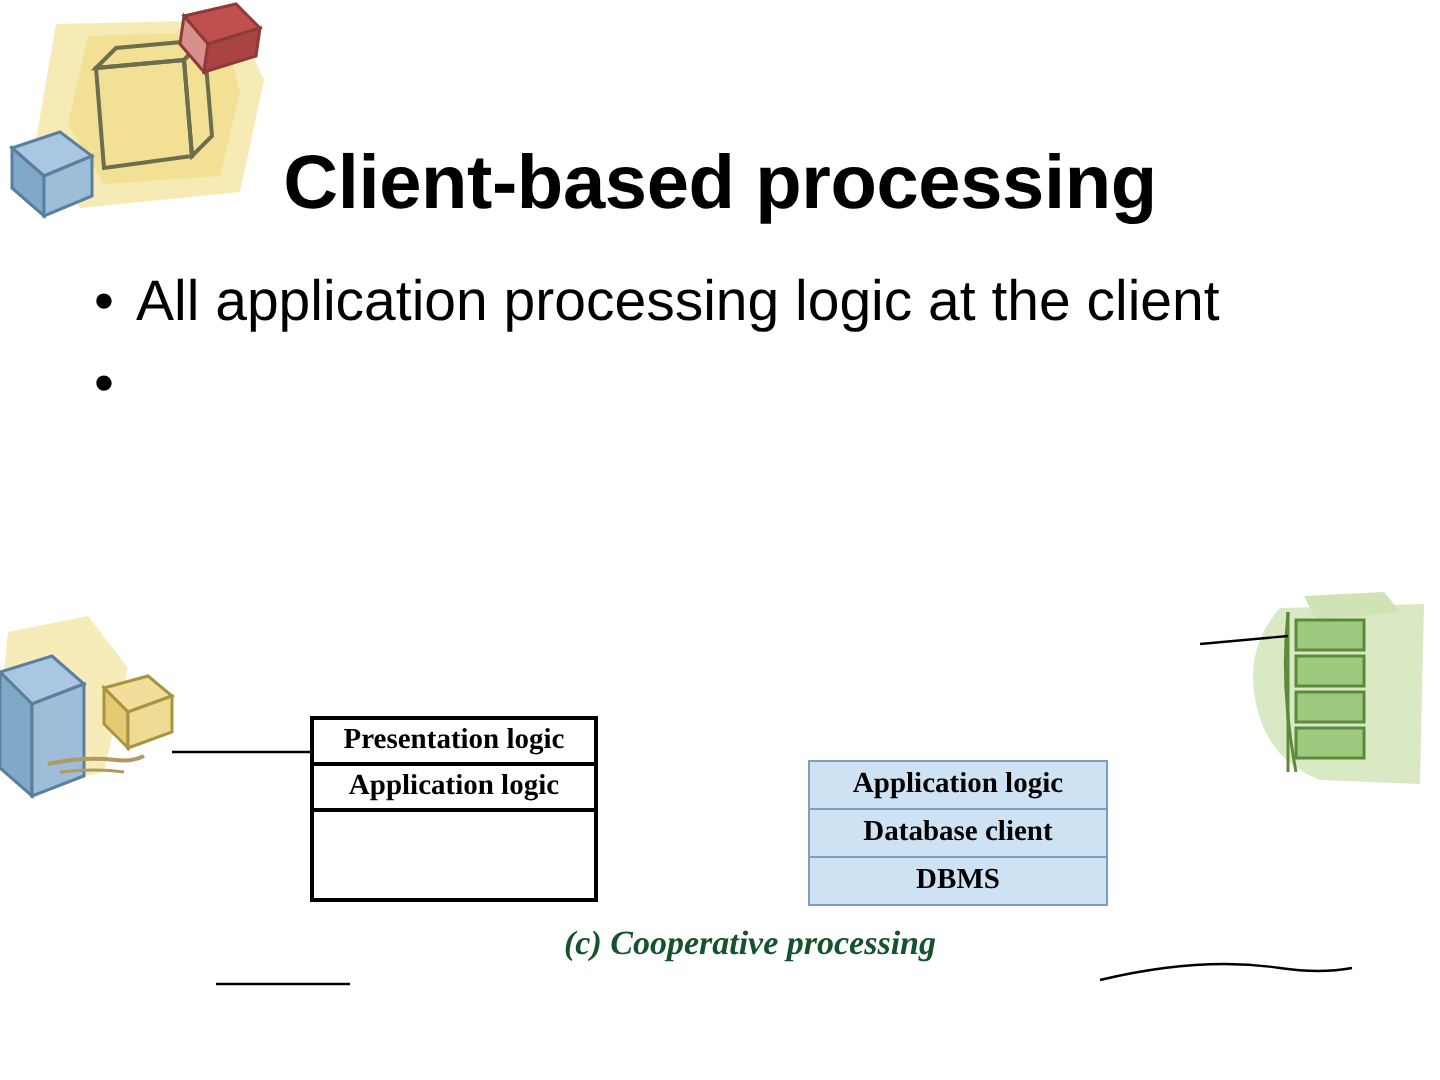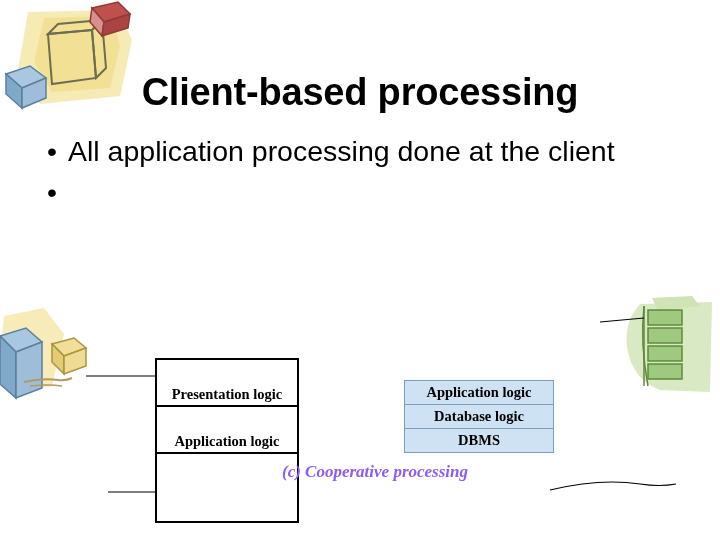--- a/index.html
+++ b/index.html
@@ -88,21 +88,20 @@
   .stackA .cell {
     height: 21px;
     line-height: 21px;
     text-align: center;
     font-family: "Liberation Serif", serif;
     font-weight: bold;
     font-size: 14.5px;
     color: #000000;
     border-bottom: 2px solid #000000;
     background: #ffffff;
-    margin-top: 24px;
   }
   .stackA .cell.blank {
     border-bottom: none;
     height: 43px;
   }
 
   .stackB {
     position: absolute;
     left: 264px;
     top: 30px;
@@ -125,21 +124,21 @@
   .figcaption {
     position: absolute;
     left: 0;
     top: 112px;
     width: 470px;
     text-align: center;
     font-family: "Liberation Serif", serif;
     font-weight: bold;
     font-style: italic;
     font-size: 17px;
-    color: #8b5cf6;
+    color: #14532d;
   }
 
   
   .conn {
     position: absolute;
     pointer-events: none;
   }
 </style>
 </head>
 <body>
@@ -206,37 +205,37 @@
   <svg class="conn" style="left:0;top:460px;width:720px;height:60px;" viewBox="0 0 720 60" xmlns="http://www.w3.org/2000/svg">
     <line x1="108" y1="32" x2="175" y2="32" stroke="#000000" stroke-width="1.2"></line>
     <path d="M550 30 Q600 18 640 24 Q660 27 676 24" fill="none" stroke="#000000" stroke-width="1.2"></path>
   </svg>
 
   <h1 class="title">Client-based processing</h1>
 
   <div class="body">
     <div class="bullet">
       <span class="dot">•</span>
-      <span class="bullet-text">All application processing done at the client</span>
+      <span class="bullet-text">All application processing logic at the client</span>
     </div>
     <div class="bullet">
       <span class="dot">•</span>
     </div>
   </div>
 
   <div class="figure">
 
     <div class="stackA">
       <div class="cell">Presentation logic</div>
       <div class="cell">Application logic</div>
       <div class="cell blank"></div>
     </div>
 
     <div class="stackB">
       <div class="cell">Application logic</div>
-      <div class="cell">Database logic</div>
+      <div class="cell">Database client</div>
       <div class="cell">DBMS</div>
     </div>
 
     <div class="figcaption">(c) Cooperative processing</div>
   </div>
 
 </div>
 
 </body></html>

